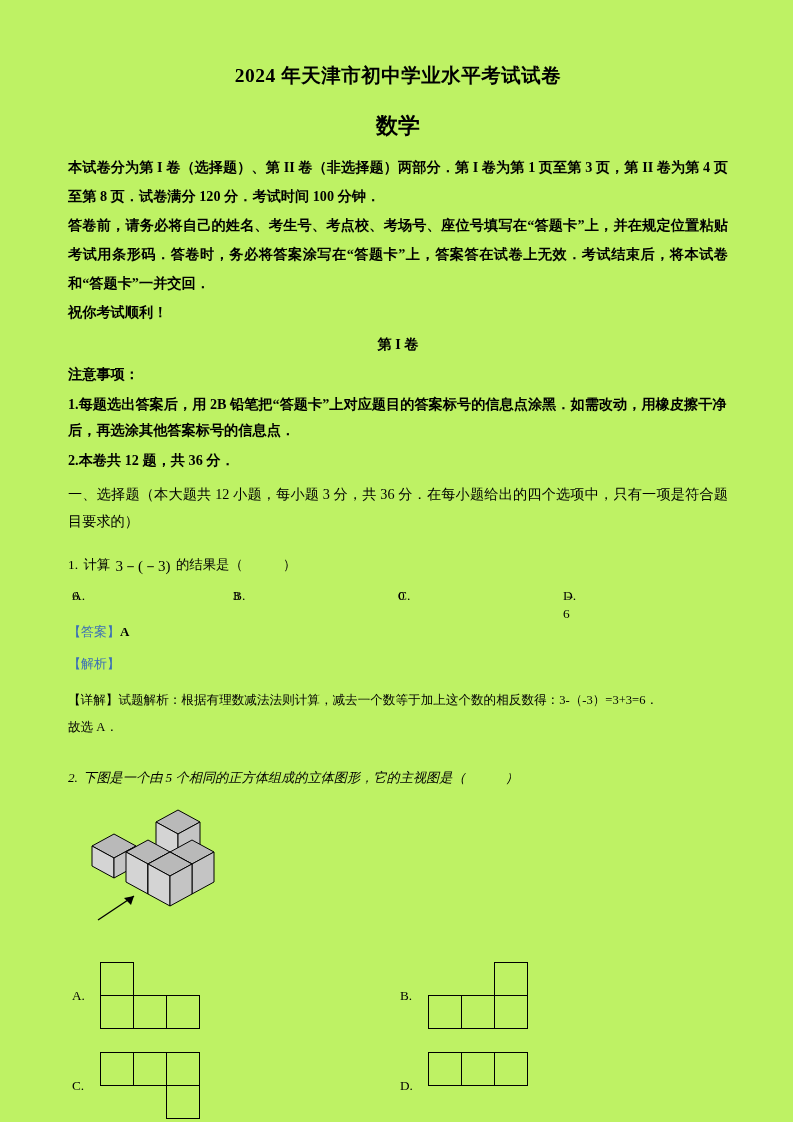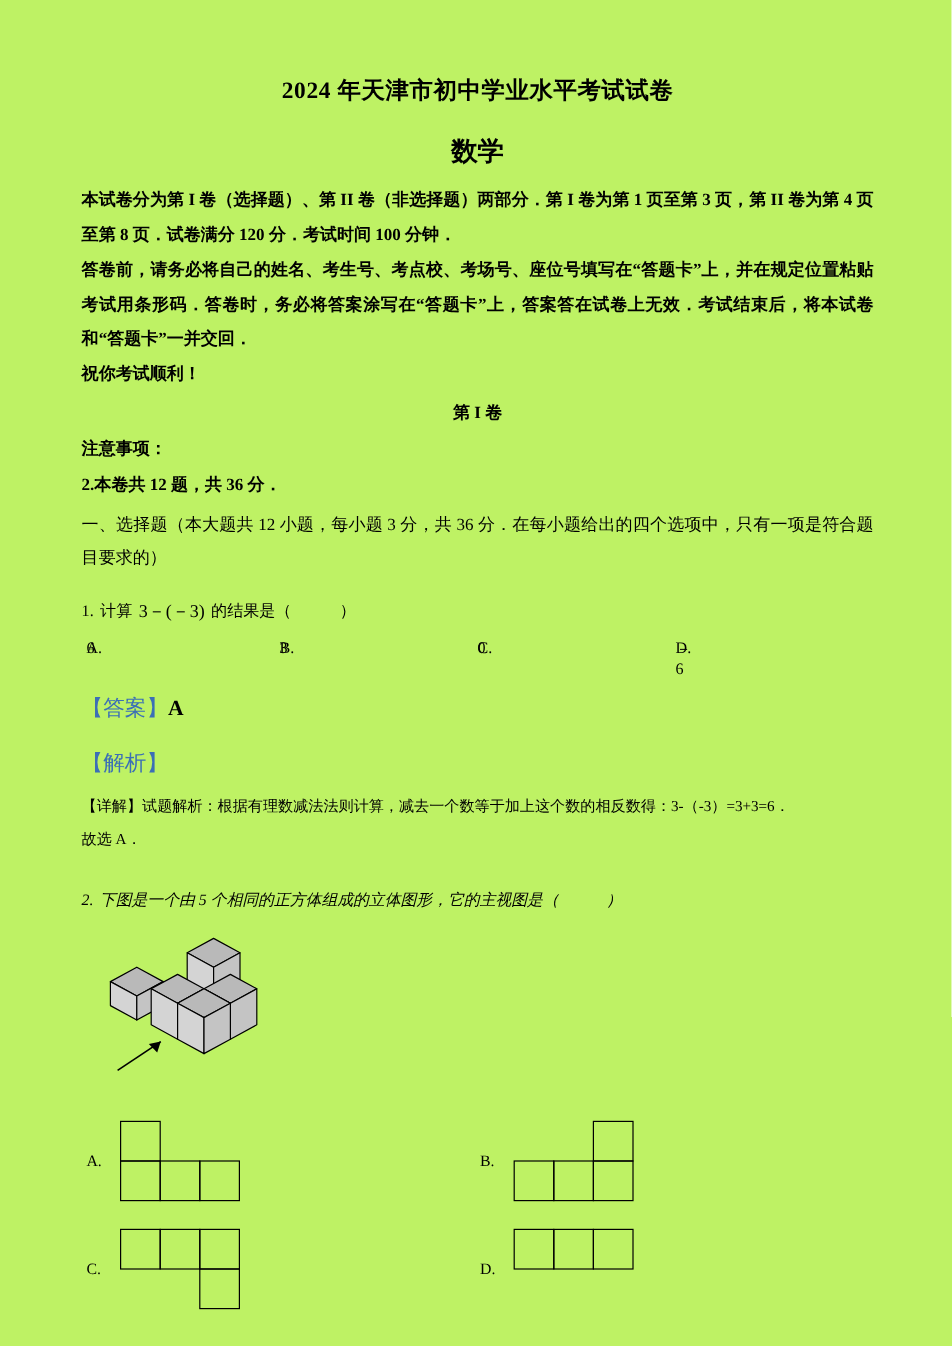--- a/index.html
+++ b/index.html
@@ -88,23 +88,23 @@
   }
   .options span {
     position: absolute;
     top: 0;
   }
   .opt-a { left: 4px; }
   .opt-b { left: 165px; }
   .opt-c { left: 330px; }
   .opt-d { left: 495px; }
   .ans-line {
-    font-size: 18px;
+    font-size: 13px;
     line-height: 24px;
-    margin-top: 22px;
+    margin-top: 8px;
   }
   .ans-tag {
     color: #3b6fb6;
     font-weight: normal;
   }
   .ans-val {
     color: #000;
     font-weight: bold;
   }
   .detail {
@@ -165,20 +165,21 @@
     <div class="title">2024 年天津市初中学业水平考试试卷</div>
     <div class="subtitle">数学</div>
 
     <div class="para">本试卷分为第 I 卷（选择题）、第 II 卷（非选择题）两部分．第 I 卷为第 1 页至第 3 页，第 II 卷为第 4 页至第 8 页．试卷满分 120 分．考试时间 100 分钟．</div>
     <div class="para tight">答卷前，请务必将自己的姓名、考生号、考点校、考场号、座位号填写在“答题卡”上，并在规定位置粘贴考试用条形码．答卷时，务必将答案涂写在“答题卡”上，答案答在试卷上无效．考试结束后，将本试卷和“答题卡”一并交回．</div>
     <div class="para tight">祝你考试顺利！</div>
 
     <div class="center-bold">第 I 卷</div>
 
     <div class="notice">注意事项：</div>
+    <div class="notice">1.每题选出答案后，用 2B 铅笔把“答题卡”上对应题目的答案标号的信息点涂黑．如需改动，用橡皮擦干净后，再选涂其他答案标号的信息点．</div>
     <div class="notice">2.本卷共 12 题，共 36 分．</div>
 
     <div class="sec-head">一、选择题（本大题共 12 小题，每小题 3 分，共 36 分．在每小题给出的四个选项中，只有一项是符合题目要求的）</div>
 
     <div class="q">
       <span class="q-num">1.</span>
       <span>计算</span>
       <span class="frac-inline">3－(－3)</span>
       <span>的结果是（　　　）</span>
     </div>

